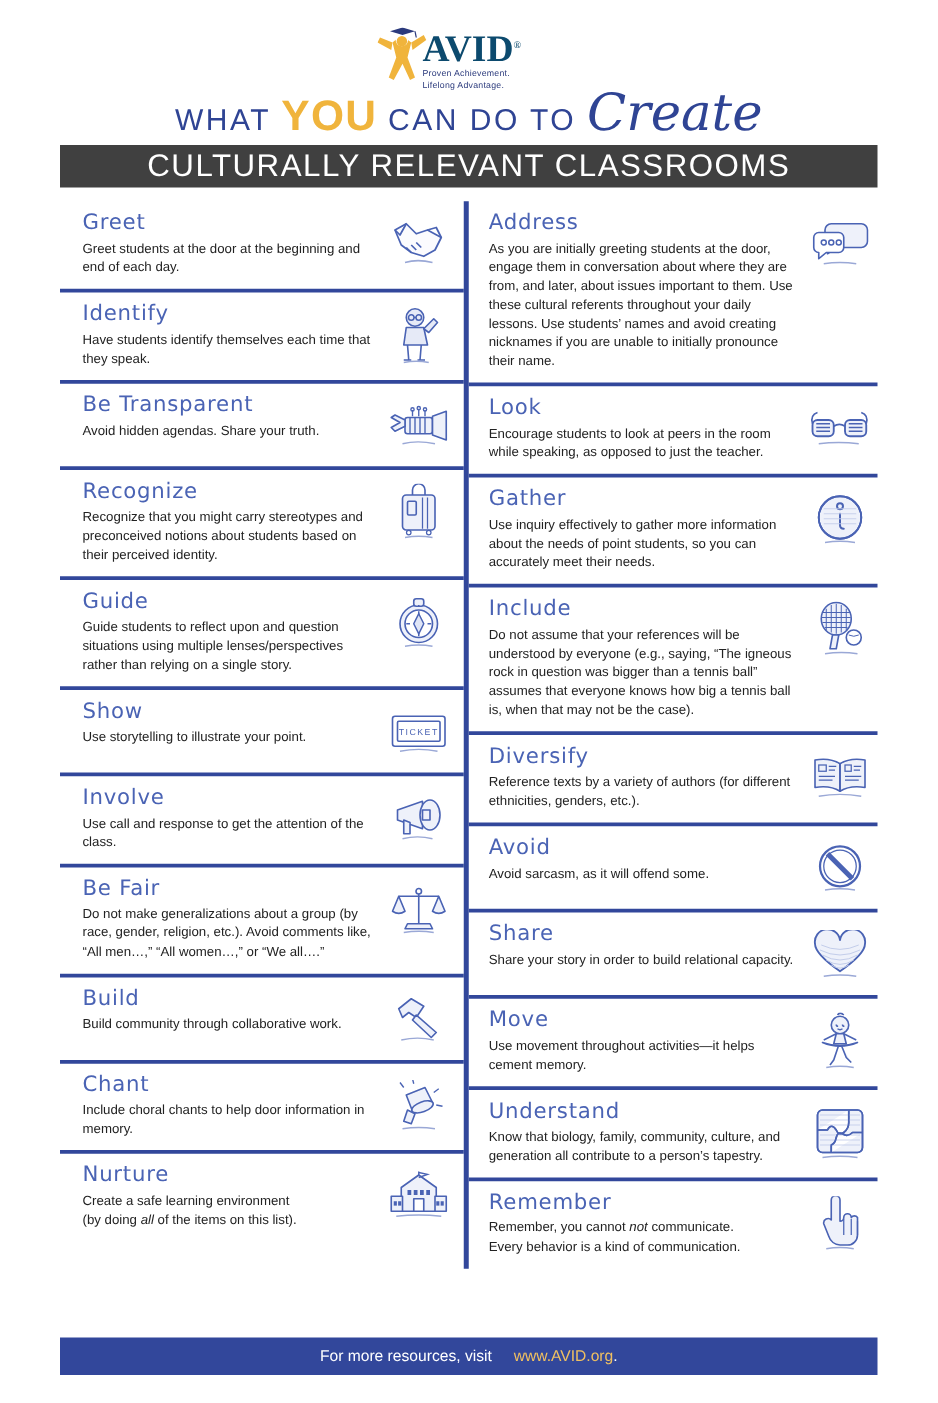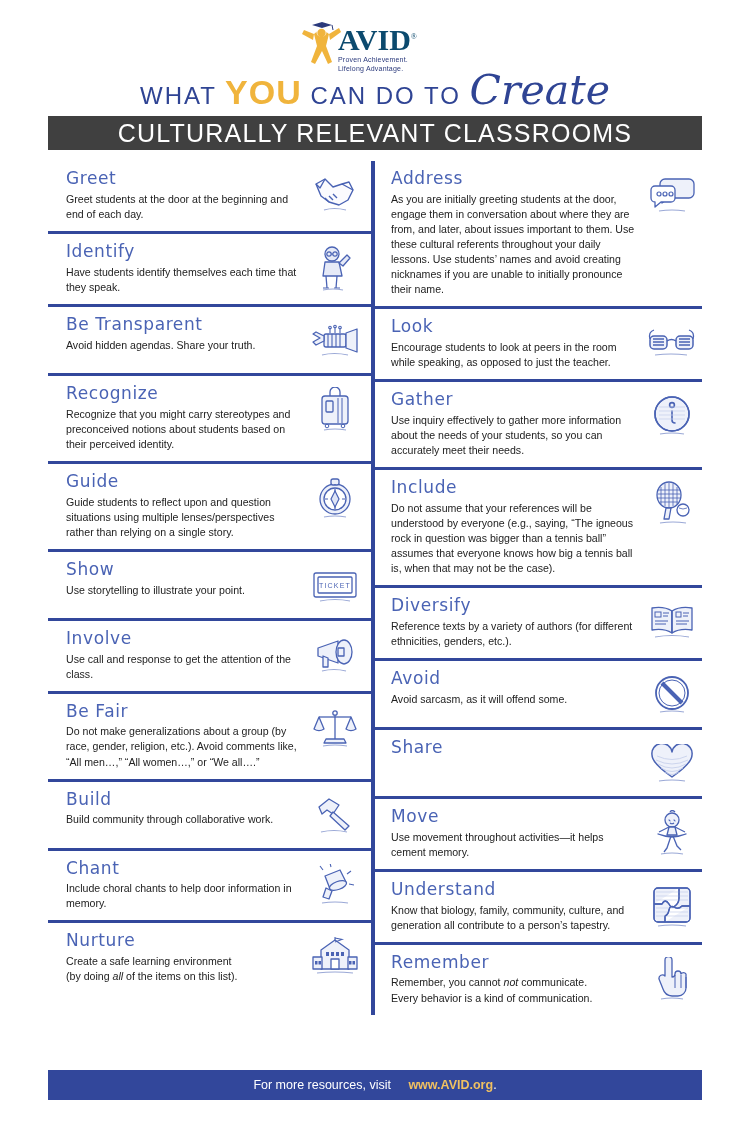--- a/index.html
+++ b/index.html
@@ -175,21 +175,21 @@
     align-items: center;
     justify-content: center;
   }
   .footer-text {
     color: #ffffff;
     font-size: 12.5px;
     font-family: "Liberation Sans", sans-serif;
   }
   .footer-url {
     color: #f0c061;
-    font-weight: 700;
+    font-weight: 400;
     margin-left: 14px;
   }
 </style>
 </head>
 <body>
 
 <div class="logo-wrap">
   <div class="logo">
     <svg class="logo-figure" viewBox="0 0 40 46">
       <path d="M19 6 L12 12 L15 24 L9 40 L13 42 L20 29 L26 42 L30 40 L24 24 L27 12 Z" fill="#f0b43c"></path>
@@ -497,21 +497,21 @@
             <path d="M6 12 h11 M6 15 h11 M6 18 h11 M32 12 h11 M32 15 h11 M32 18 h11"></path>
           </g>
           <path d="M8 28 q16 -2 32 0" stroke="#9aa8d6" stroke-width="1.1" fill="none"></path>
         </svg>
       </div>
     </div>
 
     <div class="card">
       <div class="card-text">
         <div class="card-title">Gather</div>
-        <div class="card-desc">Use inquiry effectively to gather more information about the needs of your students, so you can accurately meet their needs.</div>
+        <div class="card-desc">Use inquiry effectively to gather more information about the needs of point students, so you can accurately meet their needs.</div>
       </div>
       <div class="card-icon">
         <svg width="42" height="44" viewBox="0 0 42 44">
           <circle cx="21" cy="20" r="17" fill="#eef1fa" stroke="#4a63b4" stroke-width="1.5"></circle>
           <g fill="none" stroke="#4a63b4" stroke-width="1.6" stroke-linecap="round">
             <circle cx="21" cy="11" r="2.4"></circle>
             <path d="M21 17 V26 q0 3 3 3"></path>
           </g>
           <g stroke="#c3cdea" stroke-width=".7">
             <path d="M8 13 h26 M8 17 h26 M8 21 h26 M8 25 h26"></path>
@@ -580,20 +580,21 @@
           <circle cx="21" cy="19" r="13" fill="none" stroke="#4a63b4" stroke-width="1"></circle>
           <path d="M11 9 L31 29" stroke="#4a63b4" stroke-width="4" fill="none"></path>
           <path d="M9 38 q12 -2 24 0" stroke="#9aa8d6" stroke-width="1.1" fill="none"></path>
         </svg>
       </div>
     </div>
 
     <div class="card">
       <div class="card-text">
         <div class="card-title">Share</div>
+        <div class="card-desc">Share your story in order to build relational capacity.</div>
       </div>
       <div class="card-icon">
         <svg width="46" height="40" viewBox="0 0 46 40">
           <path d="M23 33 C10 24 3 17 3 11 A8 8 0 0 1 23 8 A8 8 0 0 1 43 11 C43 17 36 24 23 33 Z" fill="#eef1fa" stroke="#4a63b4" stroke-width="1.5" stroke-linejoin="round"></path>
           <g fill="none" stroke="#c3cdea" stroke-width=".8">
             <path d="M8 12 q15 7 30 0 M7 16 q16 8 32 0 M9 20 q14 8 28 0 M12 24 q11 7 22 0 M16 28 q7 5 14 0"></path>
           </g>
           <path d="M10 37 q13 -2 26 0" stroke="#9aa8d6" stroke-width="1.1" fill="none"></path>
         </svg>
       </div>

